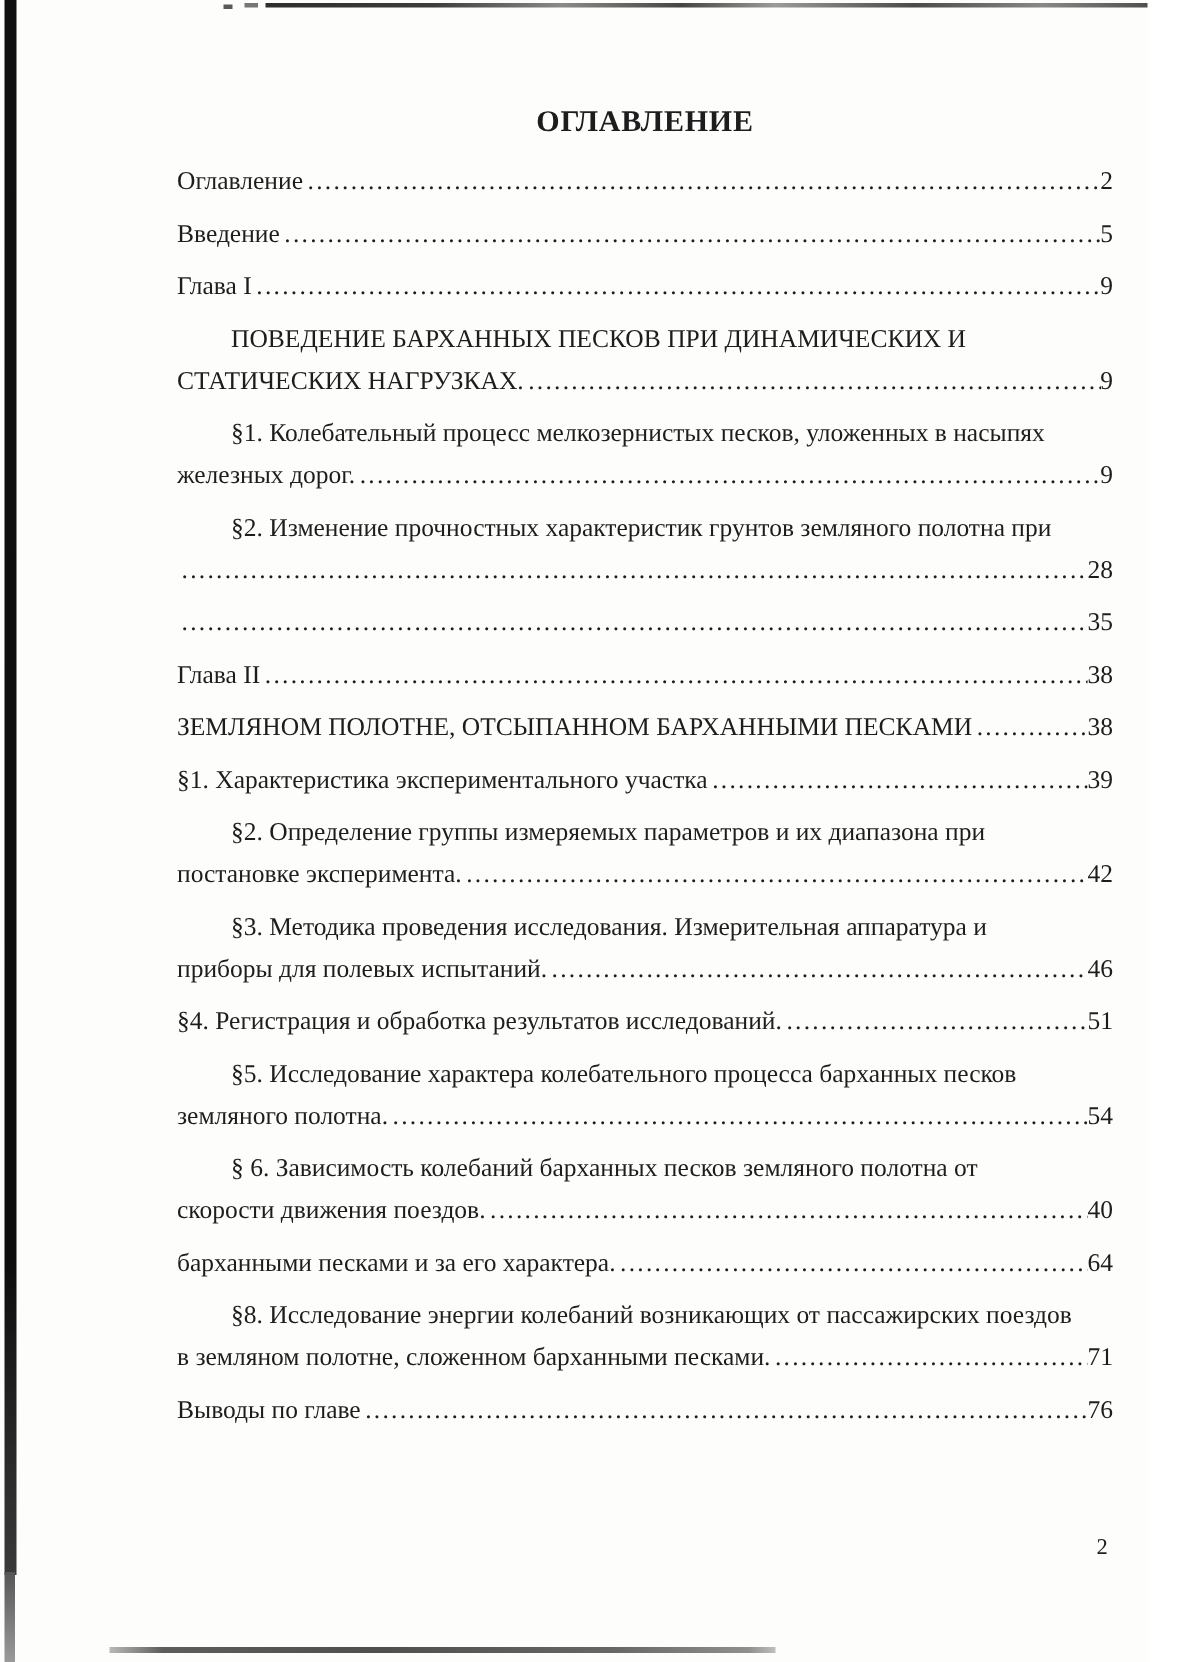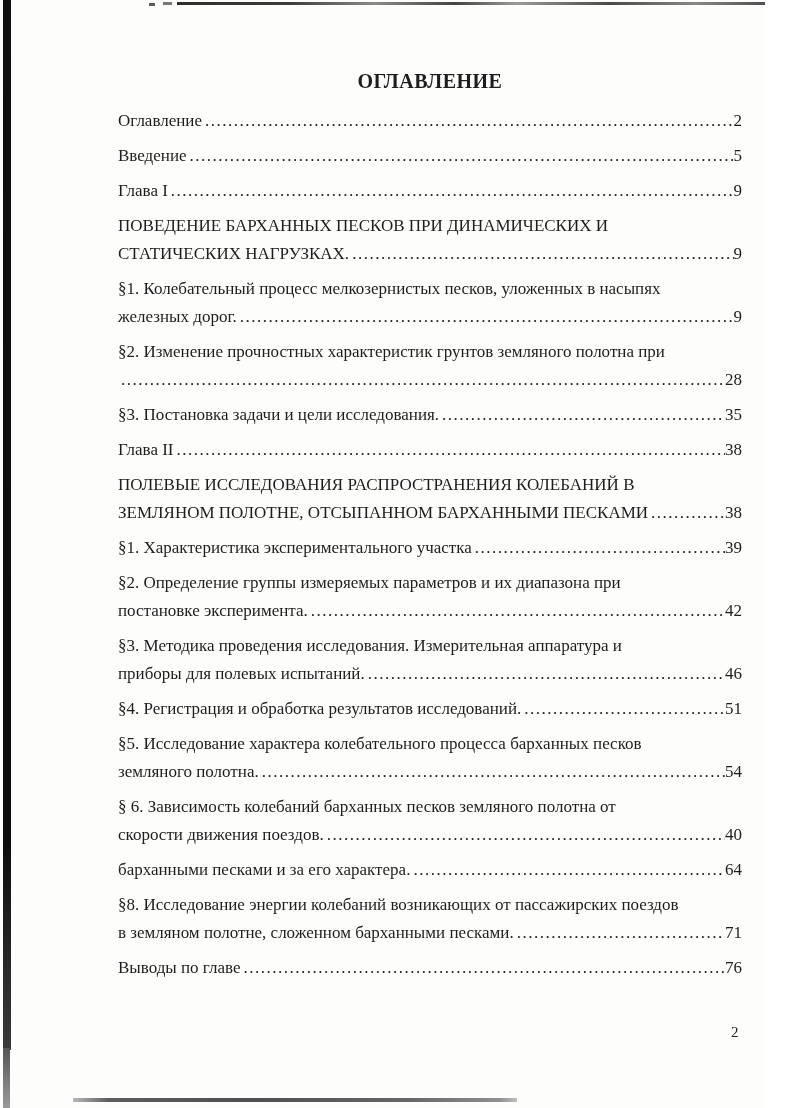--- a/index.html
+++ b/index.html
@@ -80,21 +80,21 @@
     text-align: center;
     margin: 0 0 14px 0;
     letter-spacing: 0.5px;
   }
   .toc { }
   .entry {
     margin-bottom: 7px;
     font-size: 17px;
     line-height: 28px;
   }
-  .entry .line { white-space: nowrap; }
+  .entry .line { white-space: nowrap; margin-left: 36px; }
   .last-line {
     display: flex;
     align-items: baseline;
     white-space: nowrap;
   }
   .last-line .t { flex: 0 0 auto; }
   .dots {
     flex: 1 1 auto;
     overflow: hidden;
     white-space: nowrap;
@@ -188,39 +188,35 @@
           </div>
     <div class="last-line">
       <span class="dots"></span>
       <span class="pg">28</span>
     </div>
   </div>
 
   <div class="entry">
 
     <div class="last-line">
-      <span class="t">§3. Постановка задачи и цели исследования.</span>
       <span class="dots"></span>
       <span class="pg">35</span>
     </div>
   </div>
 
   <div class="entry">
 
     <div class="last-line">
       <span class="t">Глава II</span>
       <span class="dots"></span>
       <span class="pg">38</span>
     </div>
   </div>
 
   <div class="entry caps">
-    <div class="first-lines">
-            <div class="line">ПОЛЕВЫЕ ИССЛЕДОВАНИЯ РАСПРОСТРАНЕНИЯ КОЛЕБАНИЙ В</div>
-          </div>
     <div class="last-line">
       <span class="t">ЗЕМЛЯНОМ ПОЛОТНЕ, ОТСЫПАННОМ БАРХАННЫМИ ПЕСКАМИ</span>
       <span class="dots"></span>
       <span class="pg">38</span>
     </div>
   </div>
 
   <div class="entry">
 
     <div class="last-line">

